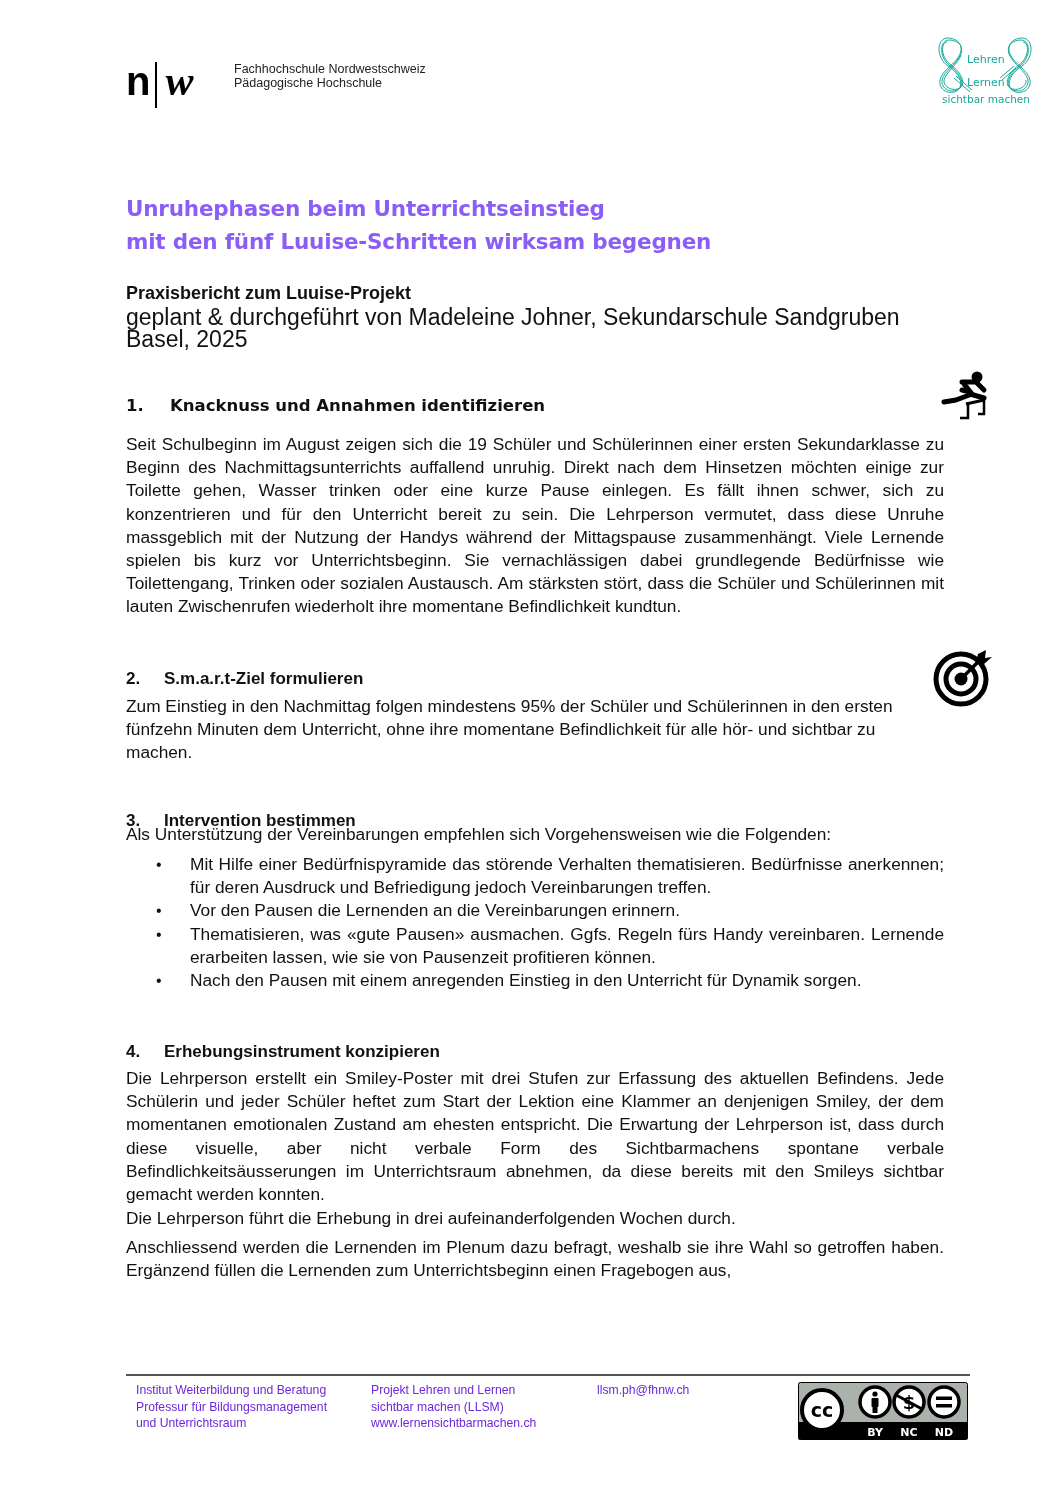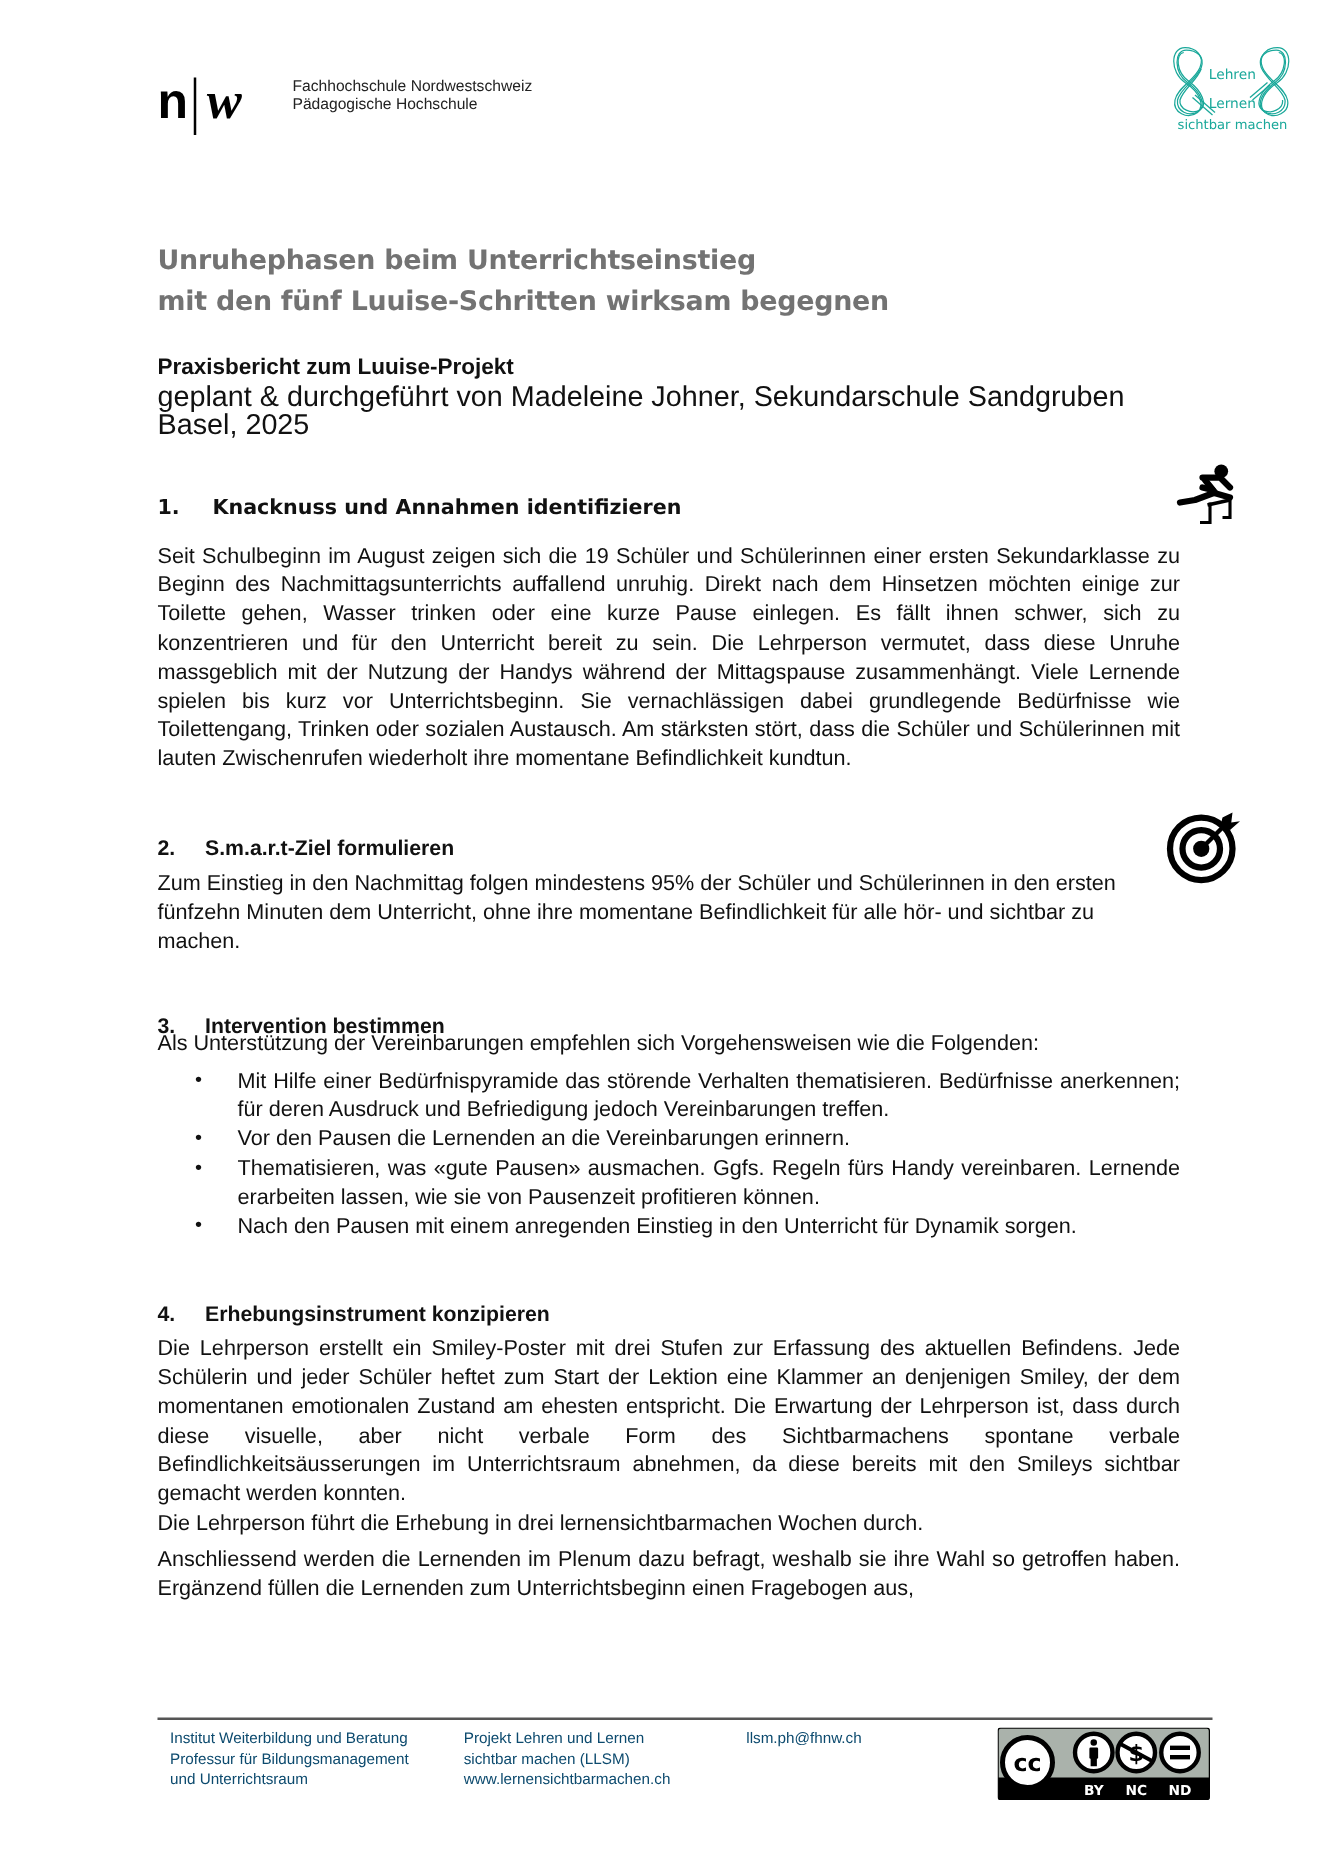--- a/index.html
+++ b/index.html
@@ -8,42 +8,42 @@
   
   .logo-nw { position: absolute; left: 126px; top: 58px; display: flex; align-items: center; }
   .logo-n { font-family: "Liberation Sans", sans-serif; font-weight: bold; font-size: 40px; line-height: 40px; color: #000; letter-spacing: -1px; }
   .logo-bar { width: 2px; height: 46px; background: #000; margin: 0 8px 0 6px; position: relative; top: 4px; }
   .logo-w { font-family: "Liberation Serif", serif; font-style: italic; font-weight: bold; font-size: 42px; line-height: 40px; color: #000; }
   .inst-name { position: absolute; left: 234px; top: 62px; font-size: 12.5px; line-height: 14px; color: #222; }
 
   .llsm-logo { position: absolute; left: 934px; top: 34px; width: 104px; height: 72px; }
 
   
-  .title { position: absolute; left: 126px; top: 192px; font-family: "DejaVu Sans", sans-serif; font-weight: bold; font-size: 21.5px; line-height: 33px; color: #737373; letter-spacing: -0.2px; }
+  .title { position: absolute; left: 126px; top: 192px; font-family: "DejaVu Sans", sans-serif; font-weight: bold; font-size: 21.5px; line-height: 33px; color: #8b5cf6; letter-spacing: -0.2px; }
 
   .subtitle { position: absolute; left: 126px; top: 282px; font-size: 18px; line-height: 22px; font-weight: bold; color: #111; }
   .byline { position: absolute; left: 126px; top: 306px; width: 820px; font-size: 23px; line-height: 22px; color: #111; }
 
   .section-heading { position: absolute; left: 126px; font-weight: bold; font-size: 17px; line-height: 20px; color: #111; }
   .section-heading .num { display: inline-block; width: 38px; }
   .section-heading.h1 { font-family: "DejaVu Sans", sans-serif; font-size: 16.5px; }
   .section-heading.h1 .num { width: 44px; }
 
   .para { position: absolute; left: 126px; width: 818px; font-size: 17.3px; line-height: 23.2px; text-align: justify; color: #111; }
   .para.left { text-align: left; }
 
   .bullets { position: absolute; left: 126px; width: 818px; margin: 0; padding: 0; list-style: none; font-size: 17.3px; line-height: 23.2px; color: #111; }
   .bullets li { position: relative; padding-left: 64px; text-align: justify; }
   .bullets li::before { content: "•"; position: absolute; left: 30px; top: 0; font-size: 16px; }
 
   .icon { position: absolute; }
 
   
   .footer-rule { position: absolute; left: 126px; top: 1374px; width: 844px; height: 2px; background: #555; }
-  .footer-col { position: absolute; top: 1382px; font-size: 12.2px; line-height: 16.5px; color: #0c4a6e; }
+  .footer-col { position: absolute; top: 1382px; font-size: 12.2px; line-height: 16.5px; color: #6d28d9; }
   .cc-badge { position: absolute; left: 798px; top: 1382px; width: 170px; height: 58px; }
 </style>
 </head>
 <body>
 
 <div class="logo-nw">
   <span class="logo-n">n</span>
   <span class="logo-bar"></span>
   <span class="logo-w">w</span>
 </div>
@@ -114,21 +114,21 @@
   <li>Mit Hilfe einer Bedürfnispyramide das störende Verhalten thematisieren. Bedürfnisse anerkennen; für deren Ausdruck und Befriedigung jedoch Vereinbarungen treffen.</li>
   <li>Vor den Pausen die Lernenden an die Vereinbarungen erinnern.</li>
   <li>Thematisieren, was «gute Pausen» ausmachen. Ggfs. Regeln fürs Handy vereinbaren. Lernende erarbeiten lassen, wie sie von Pausenzeit profitieren können.</li>
   <li>Nach den Pausen mit einem anregenden Einstieg in den Unterricht für Dynamik sorgen.</li>
 </ul>
 
 <div class="section-heading" style="top:1042px;">
   <span class="num">4.</span><span>Erhebungsinstrument konzipieren</span>
 </div>
 <div class="para" style="top:1067px;">Die Lehrperson erstellt ein Smiley-Poster mit drei Stufen zur Erfassung des aktuellen Befindens. Jede Schülerin und jeder Schüler heftet zum Start der Lektion eine Klammer an denjenigen Smiley, der dem momentanen emotionalen Zustand am ehesten entspricht. Die Erwartung der Lehrperson ist, dass durch diese visuelle, aber nicht verbale Form des Sichtbarmachens spon­tane verbale Befindlichkeitsäusserungen im Unterrichtsraum abnehmen, da diese bereits mit den Smileys sichtbar gemacht werden konnten.</div>
-<div class="para left" style="top:1207px;">Die Lehrperson führt die Erhebung in drei lernensichtbarmachen Wochen durch.</div>
+<div class="para left" style="top:1207px;">Die Lehrperson führt die Erhebung in drei aufeinanderfolgenden Wochen durch.</div>
 <div class="para" style="top:1236px;">Anschliessend werden die Lernenden im Plenum dazu befragt, weshalb sie ihre Wahl so getrof­fen haben. Ergänzend füllen die Lernenden zum Unterrichtsbeginn einen Fragebogen aus,</div>
 
 <div class="footer-rule"></div>
 <div class="footer-col" style="left:136px;">
   <div>Institut Weiterbildung und Beratung</div>
   <div>Professur für Bildungsmanagement</div>
   <div>und Unterrichtsraum</div>
 </div>
 <div class="footer-col" style="left:371px;">
   <div>Projekt Lehren und Lernen</div>

